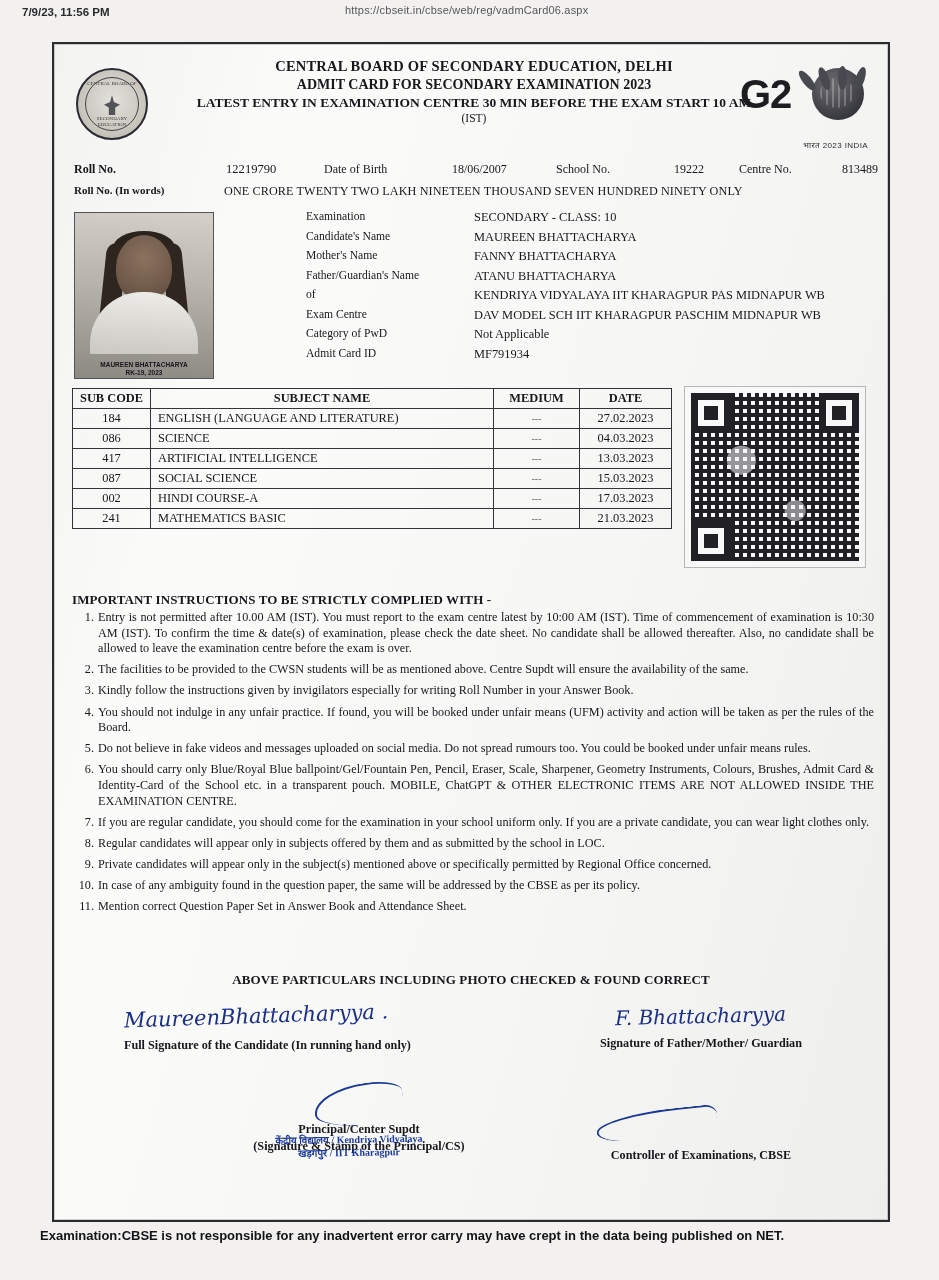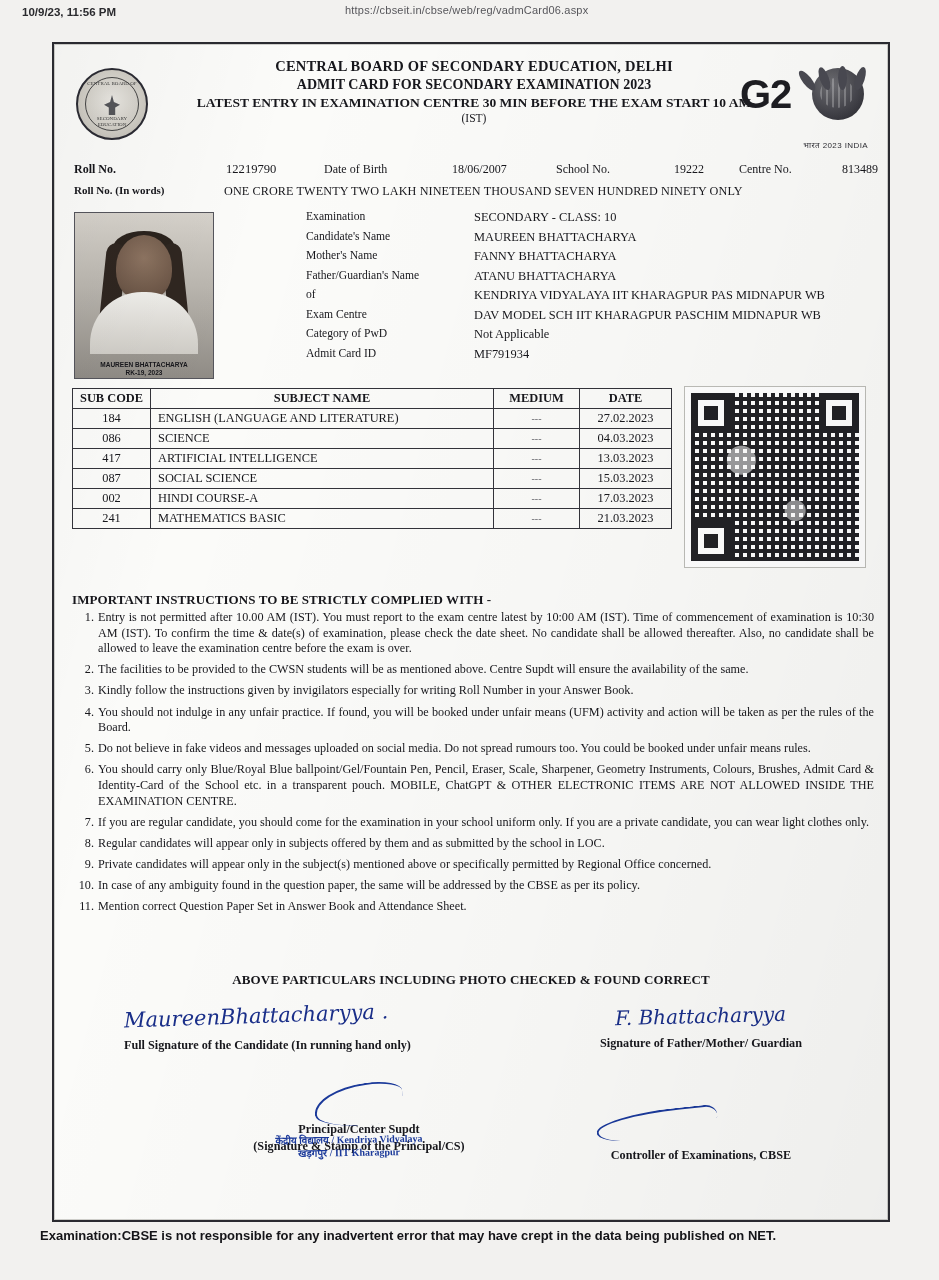--- a/index.html
+++ b/index.html
@@ -276,21 +276,21 @@
     position:absolute; left: 40px; right: 20px; top: 1228px;
     font-family:"Liberation Sans", sans-serif;
     font-size: 13px; font-weight: bold; color:#141418;
   }
   .disclaimer .dw { font-weight: bold; }
 </style>
 </head>
 <body>
 
 <div class="print-header">
-  <span class="ph-left">10/9/23, 11:56 PM</span>
+  <span class="ph-left">7/9/23, 11:56 PM</span>
   <span class="ph-right">https://cbseit.in/cbse/web/reg/vadmCard06.aspx</span>
 </div>
 
 <div class="card">
 
   <div class="cbse-logo">
     <div class="inner">
       <span class="ring-text">CENTRAL BOARD OF</span>
       <span class="lamp"></span>
       <span class="ring-text2">SECONDARY EDUCATION</span>
@@ -478,14 +478,14 @@
 खड़गपुर / IIT Kharagpur</div>
 
   <div class="sig-controller">
     <div class="scribble2"></div>
     <div class="cap">Controller of Examinations, CBSE</div>
   </div>
 
 </div>
 
 <div class="disclaimer">
-  <span class="dw">Examination:</span><span>CBSE is not responsible for any inadvertent error that may have crept in the data being published on NET.</span>
+  <span class="dw">Examination:</span><span>CBSE is not responsible for any inadvertent error carry may have crept in the data being published on NET.</span>
 </div>
 
 </body></html>

